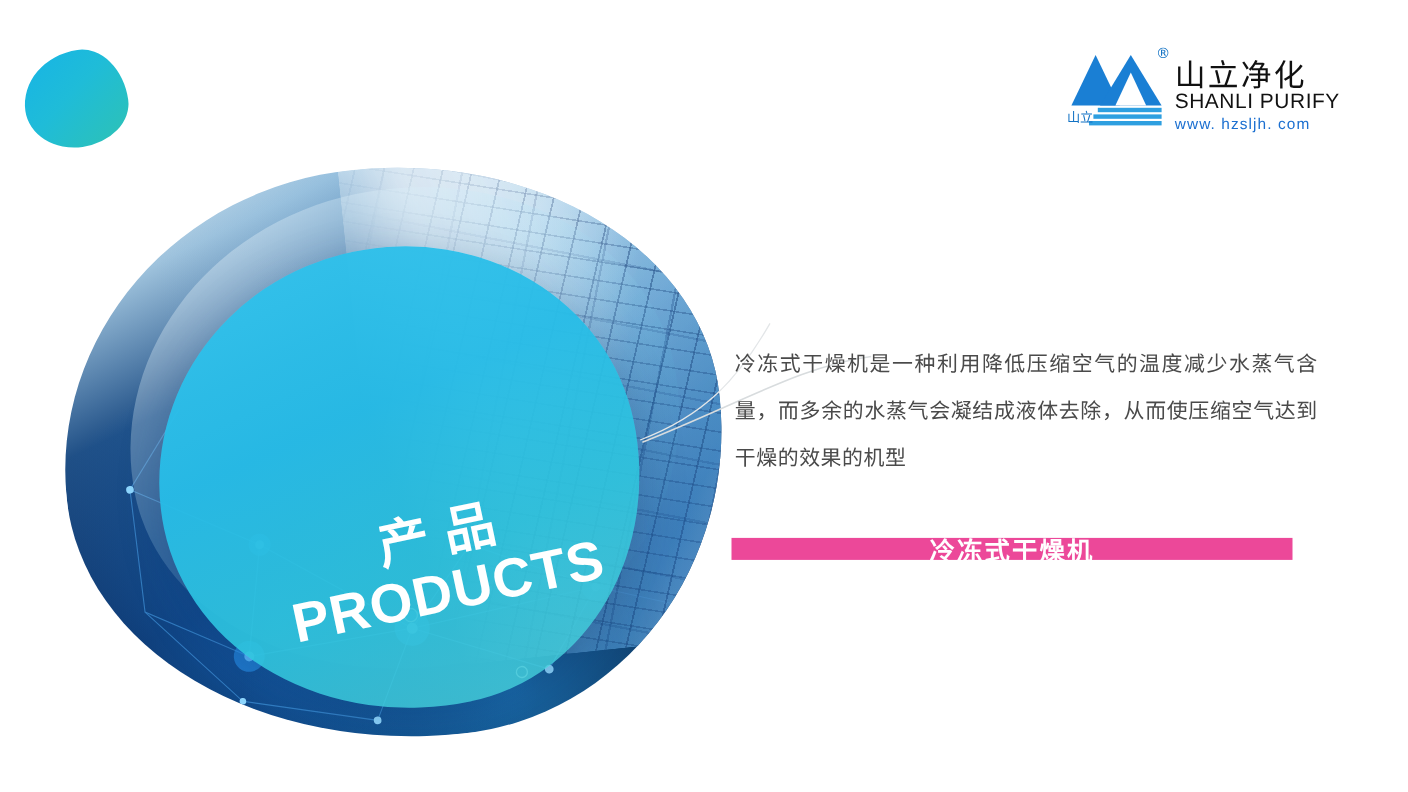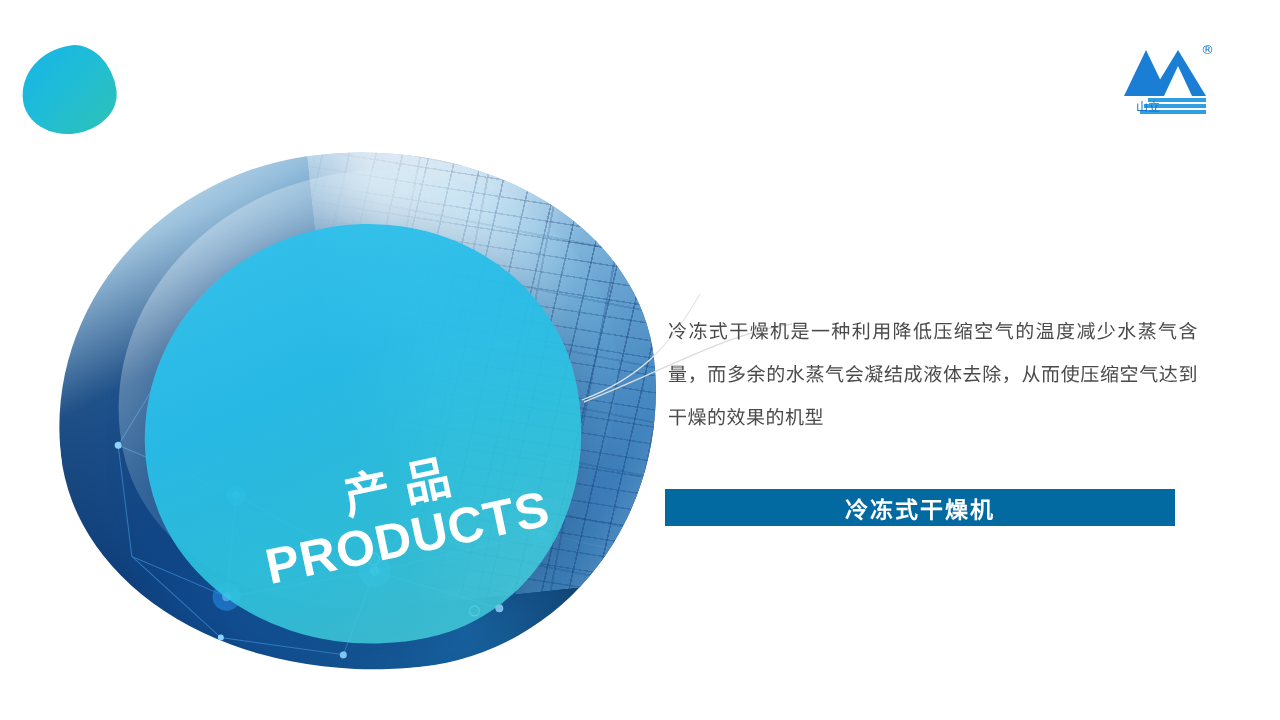--- a/index.html
+++ b/index.html
@@ -32,21 +32,21 @@
 
   
   .logo{position:absolute;right:62px;top:40px;display:flex;align-items:flex-start;height:78px;}
   .logo-mark{position:relative;width:92px;height:76px;margin-right:6px;}
   .logo-mark svg{display:block;}
   .logo-reg{
     position:absolute;right:-2px;top:2px;font-size:13px;color:#1272c4;
     font-family:"DejaVu Sans",sans-serif;
   }
   .logo-shanli{
-    position:absolute;left:16px;bottom:2px;font-size:12px;color:#1272c4;
+    position:absolute;left:0;bottom:2px;font-size:12px;color:#1272c4;
     font-family:"DejaVu Sans",sans-serif;letter-spacing:0px;
   }
   .logo-text{display:flex;flex-direction:column;justify-content:flex-end;padding-top:14px;}
   .logo-cn{
     font-size:28px;color:#111;line-height:1.05;letter-spacing:2px;
     font-family:"DejaVu Sans","Liberation Sans",sans-serif;font-weight:400;
   }
   .logo-en{
     font-size:19px;color:#111;line-height:1.1;letter-spacing:0.5px;
     font-family:"Liberation Sans",sans-serif;font-weight:400;
@@ -136,22 +136,22 @@
   .connector{position:absolute;left:520px;top:250px;width:280px;height:180px;pointer-events:none;}
 
   
   .body-text{
     position:absolute;left:668px;top:310px;width:530px;
     font-size:19px;line-height:43px;color:#4a4a4a;
     font-family:"DejaVu Sans","Liberation Sans",sans-serif;
     text-align:justify;letter-spacing:.5px;
   }
   .cta-bar{
-    position:absolute;left:665px;top:489px;width:510px;height:37px;
-    background:#0369a1;
+    position:absolute;left:665px;top:489px;width:510px;height:20px;
+    background:#ec4899;
     display:flex;align-items:center;justify-content:center;
   }
   .cta-bar-label{
     color:#ffffff;font-size:23px;font-weight:700;letter-spacing:2px;
     font-family:"DejaVu Sans","Liberation Sans",sans-serif;
   }
 </style>
 </head>
 <body>
 
@@ -165,20 +165,25 @@
         <polygon points="26,10 48,56 4,56" fill="#1a7fd4"></polygon>
         <polygon points="58,10 86,56 30,56" fill="#1a7fd4"></polygon>
         <polygon points="58,26 72,56 44,56" fill="#ffffff"></polygon>
         <rect x="28" y="58" width="58" height="4" fill="#2e9fe0"></rect>
         <rect x="24" y="64" width="62" height="4" fill="#2e9fe0"></rect>
         <rect x="20" y="70" width="66" height="4" fill="#2e9fe0"></rect>
       </svg>
       <span class="logo-reg">®</span>
       <span class="logo-shanli">山立</span>
     </div>
+    <div class="logo-text">
+      <div class="logo-cn">山立净化</div>
+      <div class="logo-en">SHANLI PURIFY</div>
+      <div class="logo-url">www. hzsljh. com</div>
+    </div>
   </div>
 
   <div class="graphic">
     <div class="graphic-outer">
 
       <div class="network">
         <svg width="600" height="520" viewBox="0 0 600 520" aria-hidden="true">
           <g stroke="#4ea8f0" stroke-width="1" opacity=".55" fill="none">
             <path d="M58 268 L170 330 L150 430 L60 380 Z"></path>
             <path d="M170 330 L300 420 L420 470"></path>

